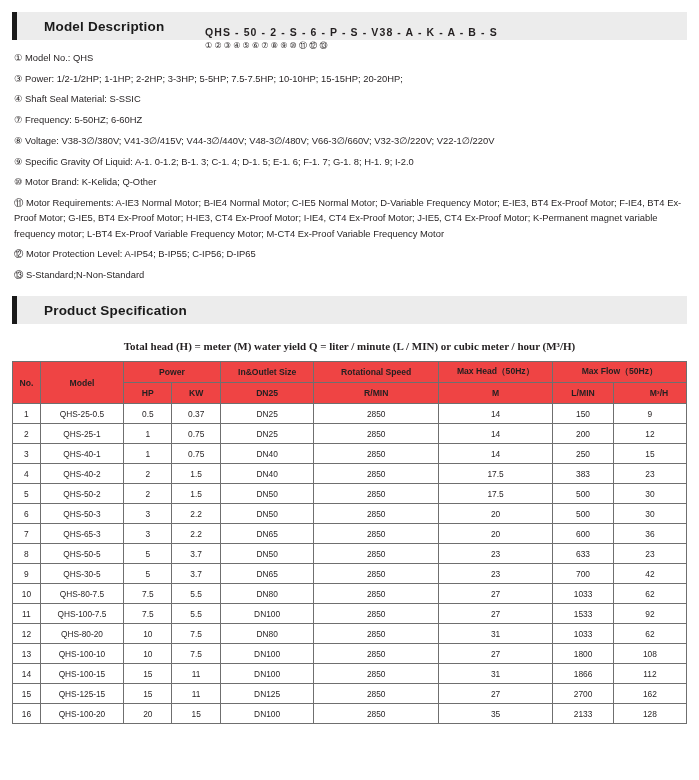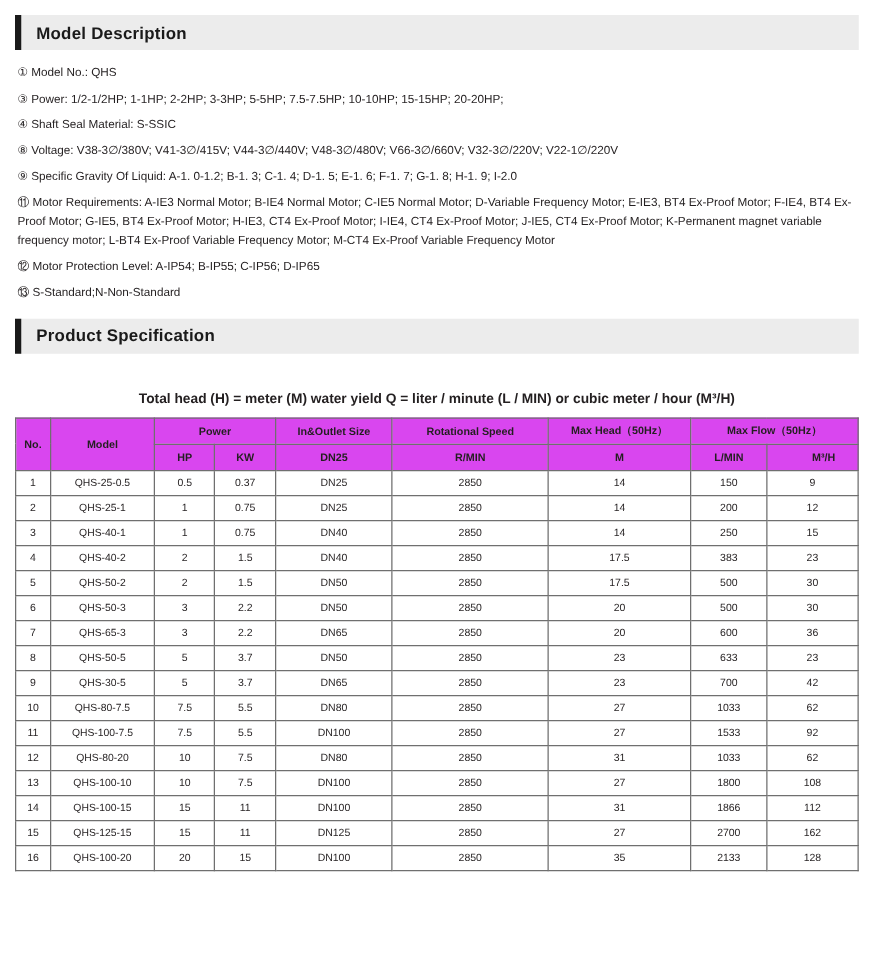--- a/index.html
+++ b/index.html
@@ -24,21 +24,21 @@
   }
 
   
   .section-bar {
     background: #ececec;
     border-left: 5px solid #1a1a1a;
     height: 28px;
     display: flex;
     align-items: center;
     margin: 0 12px;
-    padding-left: 12px;
+    padding-left: 27px;
     box-sizing: border-box;
   }
   .section-bar .title {
     font-size: 13.5px;
     font-weight: bold;
     color: #1a1a1a;
     letter-spacing: 0.2px;
   }
 
   
@@ -76,42 +76,43 @@
   }
 
   
   .spec-section {
     margin-top: 14px;
   }
   .spec-heading {
     text-align: center;
     font-size: 11px;
     font-weight: bold;
-    margin: 30px 0 9px 0;
-    color: #231f20;
+    margin: 16px 0 9px 0;
+    color: #231f20;
+    font-family: Liberation Serif, serif;
   }
 
   
   table.spec-table {
     border-collapse: collapse;
     width: 675px;
     margin: 0 12px;
     font-size: 8.4px;
     color: #231f20;
   }
   table.spec-table th,
   table.spec-table td {
     border: 1px solid #6f6f6f;
     text-align: center;
     vertical-align: middle;
     padding: 0;
     height: 19px;
   }
   table.spec-table thead th {
-    background: #d946ef;
+    background: #ef4444;
     font-weight: bold;
     font-size: 8.6px;
     height: 20px;
   }
   table.spec-table thead tr.row2 th {
     height: 20px;
   }
   table.spec-table td.model-cell {
     font-size: 8.3px;
   }
@@ -121,27 +122,33 @@
 </style>
 </head>
 <body>
 
 <div class="page">
 
   <div class="section-bar" style="margin-top:12px;">
     <span class="title">Model Description</span>
   </div>
 
+  <div class="model-code-wrap">
+    <div class="model-code">QHS - 50 - 2 - S - 6 - P - S - V38 - A - K - A - B - S</div>
+    <div class="model-code-nums">①      ②    ③  ④  ⑤  ⑥  ⑦   ⑧  ⑨ ⑩ ⑪ ⑫ ⑬</div>
+  </div>
 
   <div class="desc-list">
     <div class="desc-item">① Model No.: QHS</div>
     <div class="desc-item">③ Power: 1/2-1/2HP; 1-1HP;  2-2HP;  3-3HP; 5-5HP; 7.5-7.5HP; 10-10HP; 15-15HP; 20-20HP;</div>
     <div class="desc-item">④ Shaft Seal Material: S-SSIC</div>
+    <div class="desc-item">⑦ Frequency: 5-50HZ; 6-60HZ</div>
     <div class="desc-item">⑧ Voltage: V38-3∅/380V; V41-3∅/415V; V44-3∅/440V; V48-3∅/480V; V66-3∅/660V; V32-3∅/220V; V22-1∅/220V</div>
     <div class="desc-item">⑨ Specific Gravity Of Liquid: A-1. 0-1.2; B-1. 3; C-1. 4; D-1. 5; E-1. 6; F-1. 7; G-1. 8; H-1. 9; I-2.0</div>
+    <div class="desc-item">⑩ Motor Brand: K-Kelida; Q-Other</div>
     <div class="desc-item">⑪ Motor Requirements: A-IE3 Normal Motor; B-IE4 Normal Motor; C-IE5 Normal Motor; D-Variable Frequency Motor; E-IE3, BT4 Ex-Proof Motor; F-IE4, BT4 Ex-Proof Motor; G-IE5, BT4 Ex-Proof Motor; H-IE3, CT4 Ex-Proof Motor; I-IE4, CT4 Ex-Proof Motor; J-IE5, CT4 Ex-Proof Motor; K-Permanent magnet variable frequency motor; L-BT4 Ex-Proof Variable Frequency Motor; M-CT4 Ex-Proof Variable Frequency Motor</div>
     <div class="desc-item">⑫ Motor Protection Level: A-IP54; B-IP55; C-IP56; D-IP65</div>
     <div class="desc-item">⑬ S-Standard;N-Non-Standard</div>
   </div>
 
   <div class="spec-section">
     <div class="section-bar">
       <span class="title">Product Specification</span>
     </div>
 

